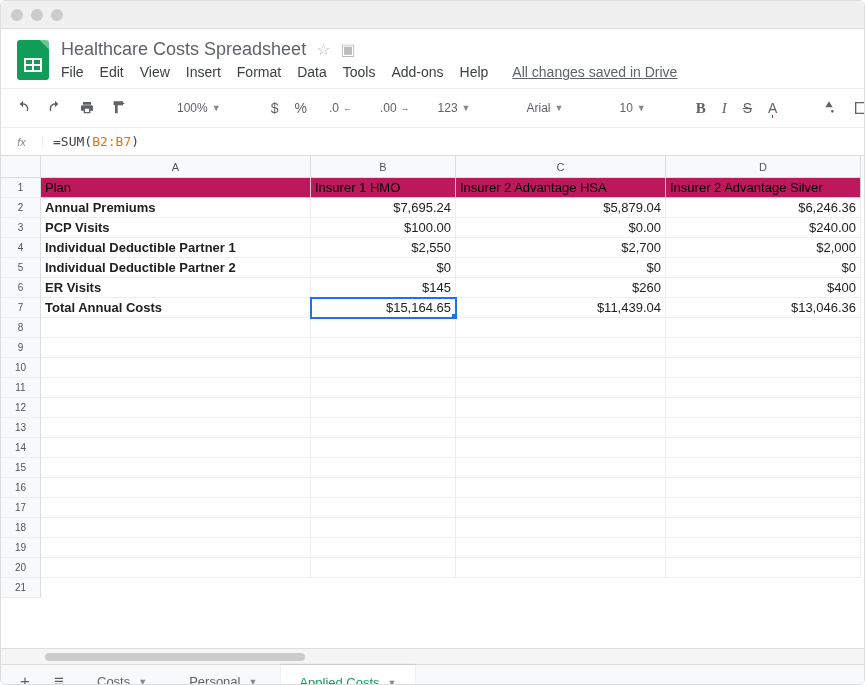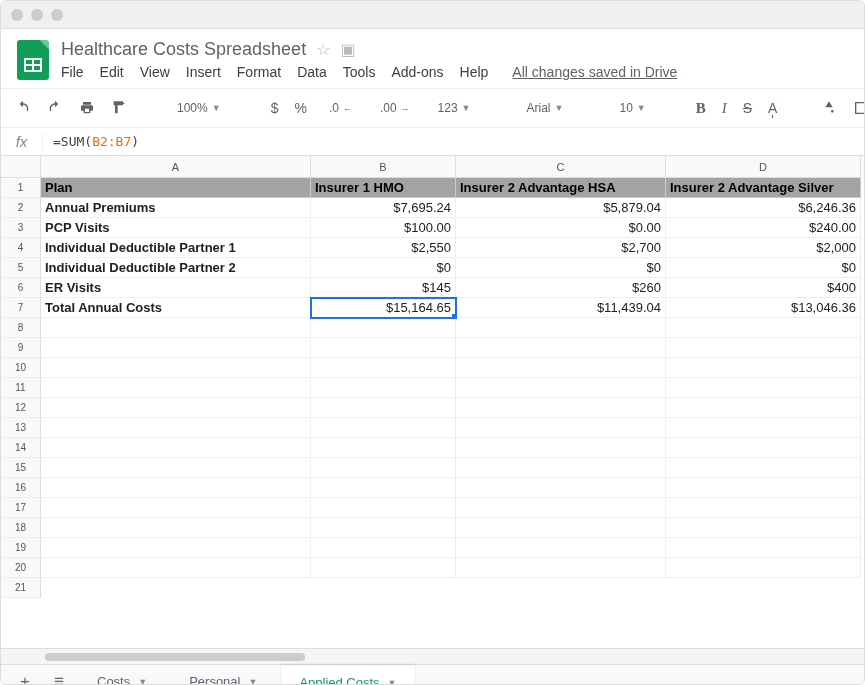--- a/index.html
+++ b/index.html
@@ -22,37 +22,37 @@
 .tb svg { width: 16px; height: 16px; fill: #5f6368; }
 .tb.wide { width: auto; padding: 0 6px; gap: 4px; font-size: 12px; }
 .sep { width: 1px; height: 22px; background: #ddd; margin: 0 6px; }
 .caret { font-size: 9px; color: #888; }
 .bold { font-weight: bold; font-family: "Times New Roman", serif; font-size: 15px; }
 .italic { font-style: italic; font-family: "Times New Roman", serif; font-size: 15px; }
 .strike { text-decoration: line-through; font-size: 14px; }
 .textcolor { position: relative; font-size: 14px; }
 .textcolor::after { content: ""; position: absolute; left: 4px; right: 4px; bottom: 3px; height: 3px; background: #d93025; }
 .formula-bar { height: 28px; display: flex; align-items: center; border-bottom: 1px solid #ddd; font-size: 13px; }
-.fx { width: 42px; text-align: center; font-style: italic; color: #888; border-right: 1px solid #eee; font-size: 15px; }
+.fx { width: 42px; text-align: center; font-style: italic; color: #888; border-right: 1px solid #eee; font-size: 11px; }
 .formula { padding: 0 10px; font-family: Menlo, monospace; font-size: 13px; color: #444; }
 .formula .ref { color: #e8710a; }
 .sheet { display: flex; height: 470px; }
 .rownums { width: 40px; flex-shrink: 0; }
 .grid { flex: 1; overflow: hidden; position: relative; }
 .colhead { display: flex; background: #f8f9fa; height: 22px; }
 .corner { width: 40px; height: 22px; background: #f8f9fa; border-right: 1px solid #ddd; border-bottom: 1px solid #ddd; }
 .ch { text-align: center; font-size: 11px; color: #555; border-right: 1px solid #ddd; border-bottom: 1px solid #ddd; line-height: 22px; }
 .col-A { width: 270px; }
 .col-B { width: 145px; }
 .col-C { width: 210px; }
 .col-D { width: 195px; }
 .rh { height: 20px; font-size: 10px; color: #555; text-align: center; line-height: 20px; border-right: 1px solid #ddd; border-bottom: 1px solid #eee; background: #f8f9fa; }
 .row { display: flex; height: 20px; }
 .cell { border-right: 1px solid #eee; border-bottom: 1px solid #eee; padding: 0 4px; line-height: 19px; font-size: 13px; overflow: hidden; white-space: nowrap; }
-.row.header .cell { background: #a3a3a3; font-weight: bold; color: #000; border-color: #ccc; }
+.row.header .cell { background: #be185d; font-weight: normal; color: #000; border-color: #ccc; }
 .row.data .col-A { font-weight: bold; }
 .row.data .col-B, .row.data .col-C, .row.data .col-D { text-align: right; }
 .selected { outline: 2px solid #1a73e8; outline-offset: -1px; position: relative; }
 .selected::after { content: ""; position: absolute; right: -2px; bottom: -2px; width: 5px; height: 5px; background: #1a73e8; }
 .hscroll { height: 16px; background: #f5f5f5; border-top: 1px solid #ddd; display: flex; align-items: center; }
 .hscroll .thumb { width: 260px; height: 8px; background: #ccc; border-radius: 4px; margin-left: 44px; }
 .tabs { height: 34px; display: flex; align-items: center; padding: 0 10px; gap: 6px; border-top: 1px solid #ddd; background: #f8f9fa; }
 .tabbtn { width: 28px; height: 28px; display: flex; align-items: center; justify-content: center; color: #5f6368; cursor: pointer; font-size: 17px; }
 .tab { padding: 0 18px; height: 34px; display: flex; align-items: center; gap: 6px; font-size: 13px; color: #5f6368; cursor: pointer; }
 .tab.active { background: #fff; color: #0f9d58; border-top: 2px solid transparent; box-shadow: 0 -1px 2px rgba(0,0,0,.1); font-weight: 500; }

